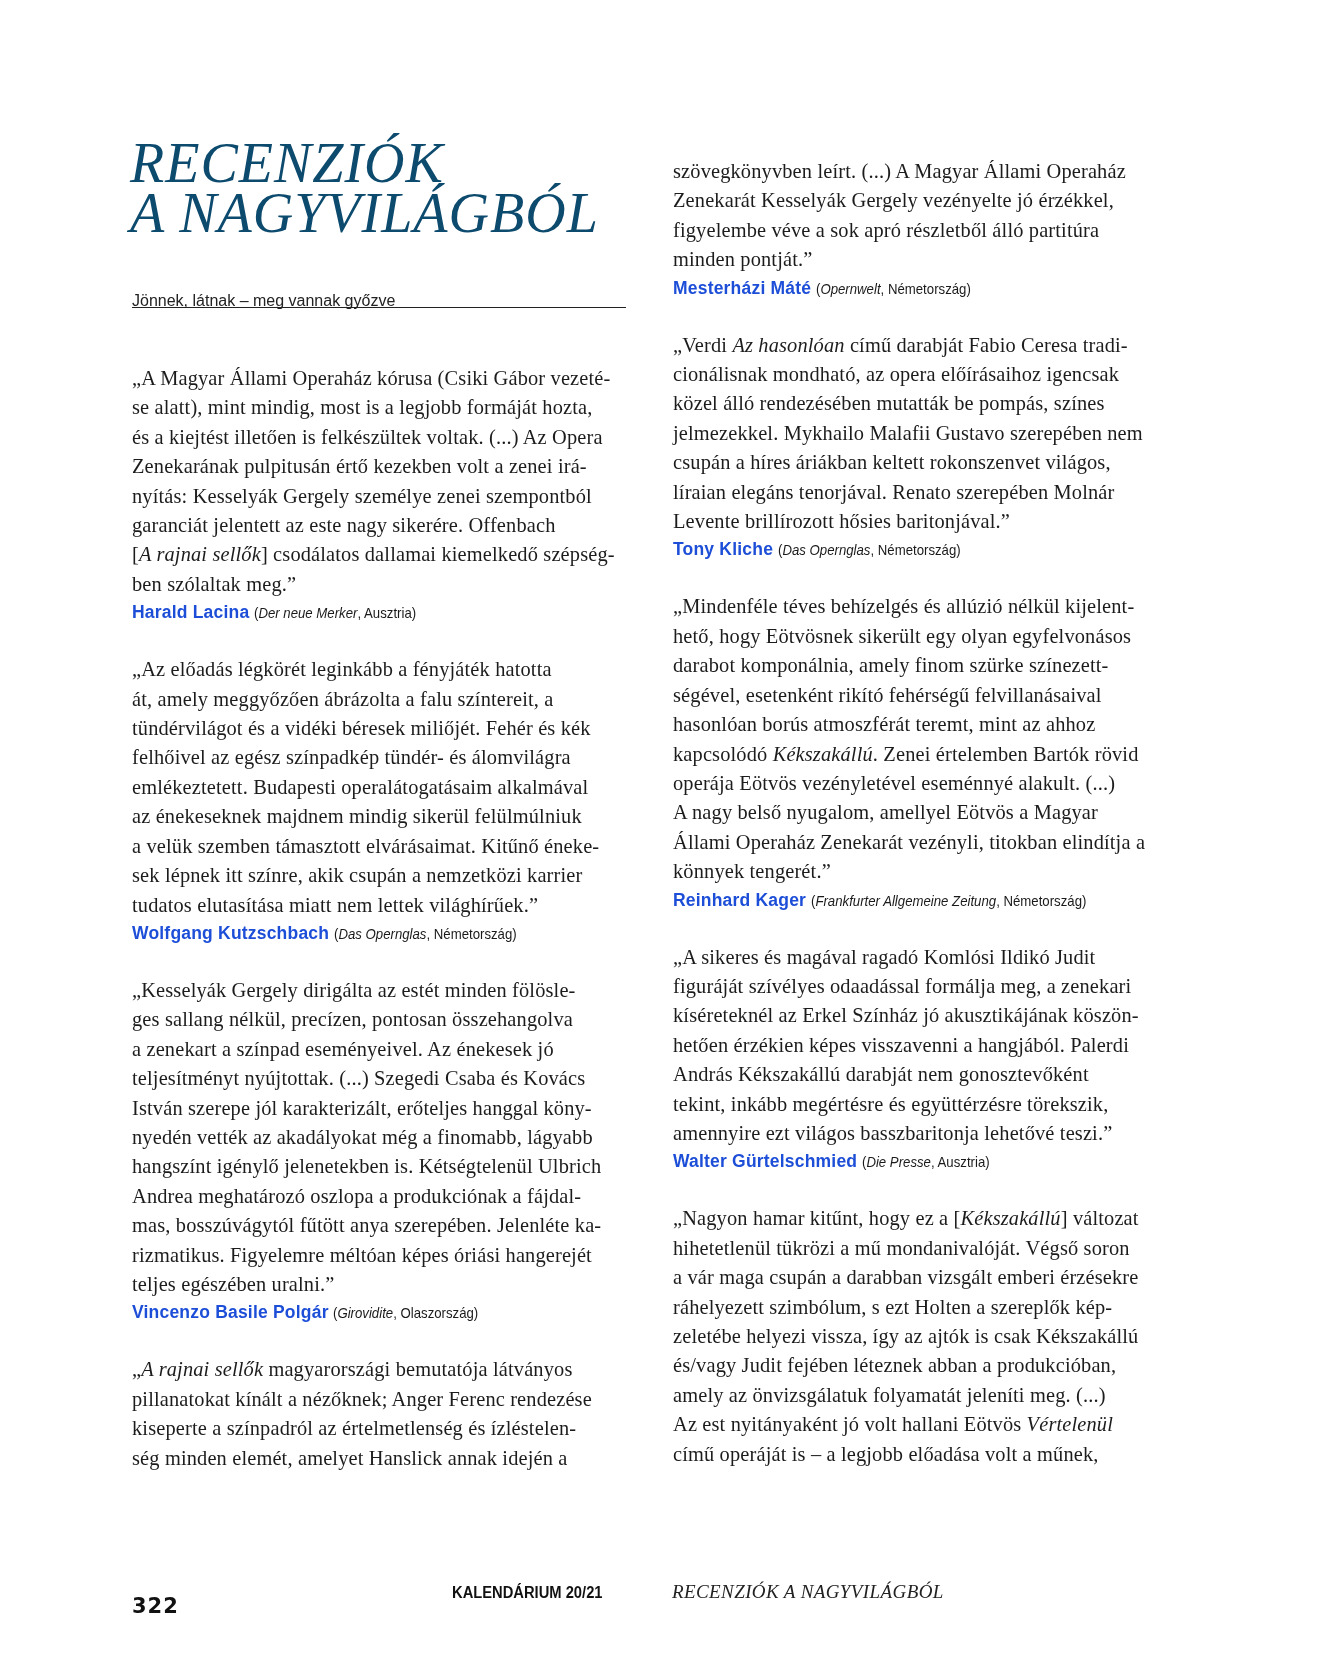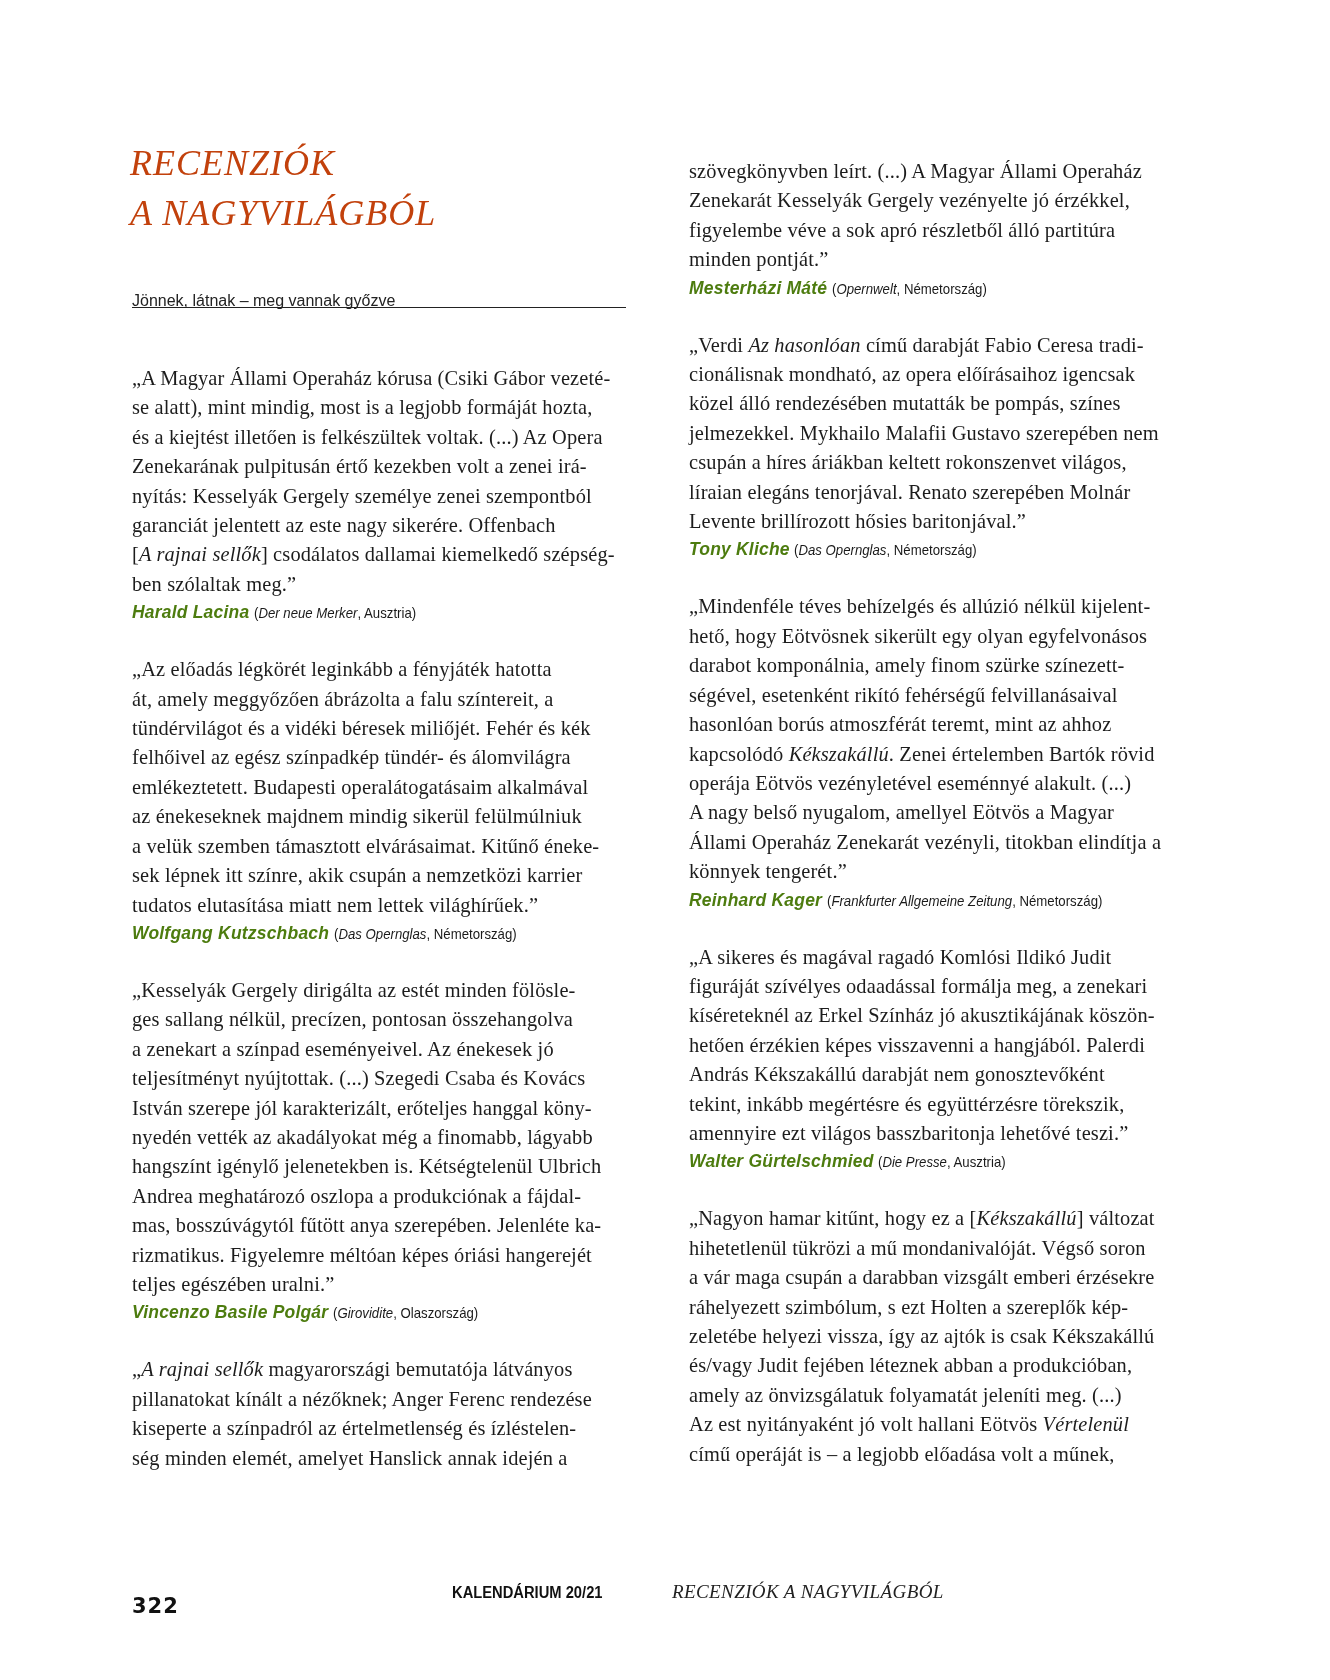--- a/index.html
+++ b/index.html
@@ -1,42 +1,42 @@
 <!DOCTYPE html>
 <html><head>
 <meta charset="utf-8">
 <style>
   html, body { margin: 0; padding: 0; background: #ffffff; }
   body { width: 1330px; height: 1680px; position: relative; overflow: hidden; color: #1a1a1a; }
   .page-title {
     position: absolute; left: 130px; top: 138px; margin: 0;
     font-family: "Liberation Serif", serif; font-style: italic; font-weight: normal;
-    font-size: 36px; line-height: 50px; letter-spacing: 1px; color: #c2410c;
+    font-size: 56px; line-height: 50px; letter-spacing: 1px; color: #0c4a6e;
   }
   .page-title span { display: block; }
   .subtitle {
     position: absolute; left: 132px; top: 249px;
     font-family: "Liberation Sans", sans-serif; font-size: 16px; color: #222; margin-top: 43px;
   }
   .title-rule { position: absolute; left: 132px; top: 307px; width: 494px; height: 0; border-top: 1.5px solid #222; }
   .col { position: absolute; width: 500px; }
   .col-left { left: 132px; top: 364px; }
-  .col-right { left: 689px; top: 157px; }
+  .col-right { left: 673px; top: 157px; }
   .review { margin-bottom: 29px; }
   .qline {
     display: block; white-space: nowrap;
     font-family: "Liberation Serif", serif; font-size: 20.4px; line-height: 29.4px; color: #1c1c1c;
     letter-spacing: 0.15px;
   }
   .qline i { font-style: italic; }
   .attribution {
     display: block; white-space: nowrap; line-height: 26px;
     font-family: "Liberation Sans", sans-serif; font-size: 16px;
   }
-  .author { font-weight: bold; font-size: 17.5px; letter-spacing: 0.2px; color: #4d7c0f; font-style: italic; }
+  .author { font-weight: bold; font-size: 17.5px; letter-spacing: 0.2px; color: #1d4ed8; }
   .source-wrap { font-size: 15px; transform: scaleX(0.88); transform-origin: left; display: inline-block; color: #1a1a1a; }
   .source-wrap i { font-style: italic; }
   .footer-page { position: absolute; left: 132px; top: 1594px; font-family: "DejaVu Sans", sans-serif; font-weight: bold; font-size: 21px; letter-spacing: 1px; color: #111; }
   .footer-mag { position: absolute; left: 452px; top: 1584px; font-family: "Liberation Sans", sans-serif; font-weight: bold; font-size: 16px; transform: scaleX(0.92); transform-origin: left; color: #111; }
   .footer-section { position: absolute; left: 672px; top: 1581px; font-family: "Liberation Serif", serif; font-style: italic; font-size: 19px; letter-spacing: 0.4px; color: #222; }
 </style>
 </head>
 <body>
 
 <h1 class="page-title">

